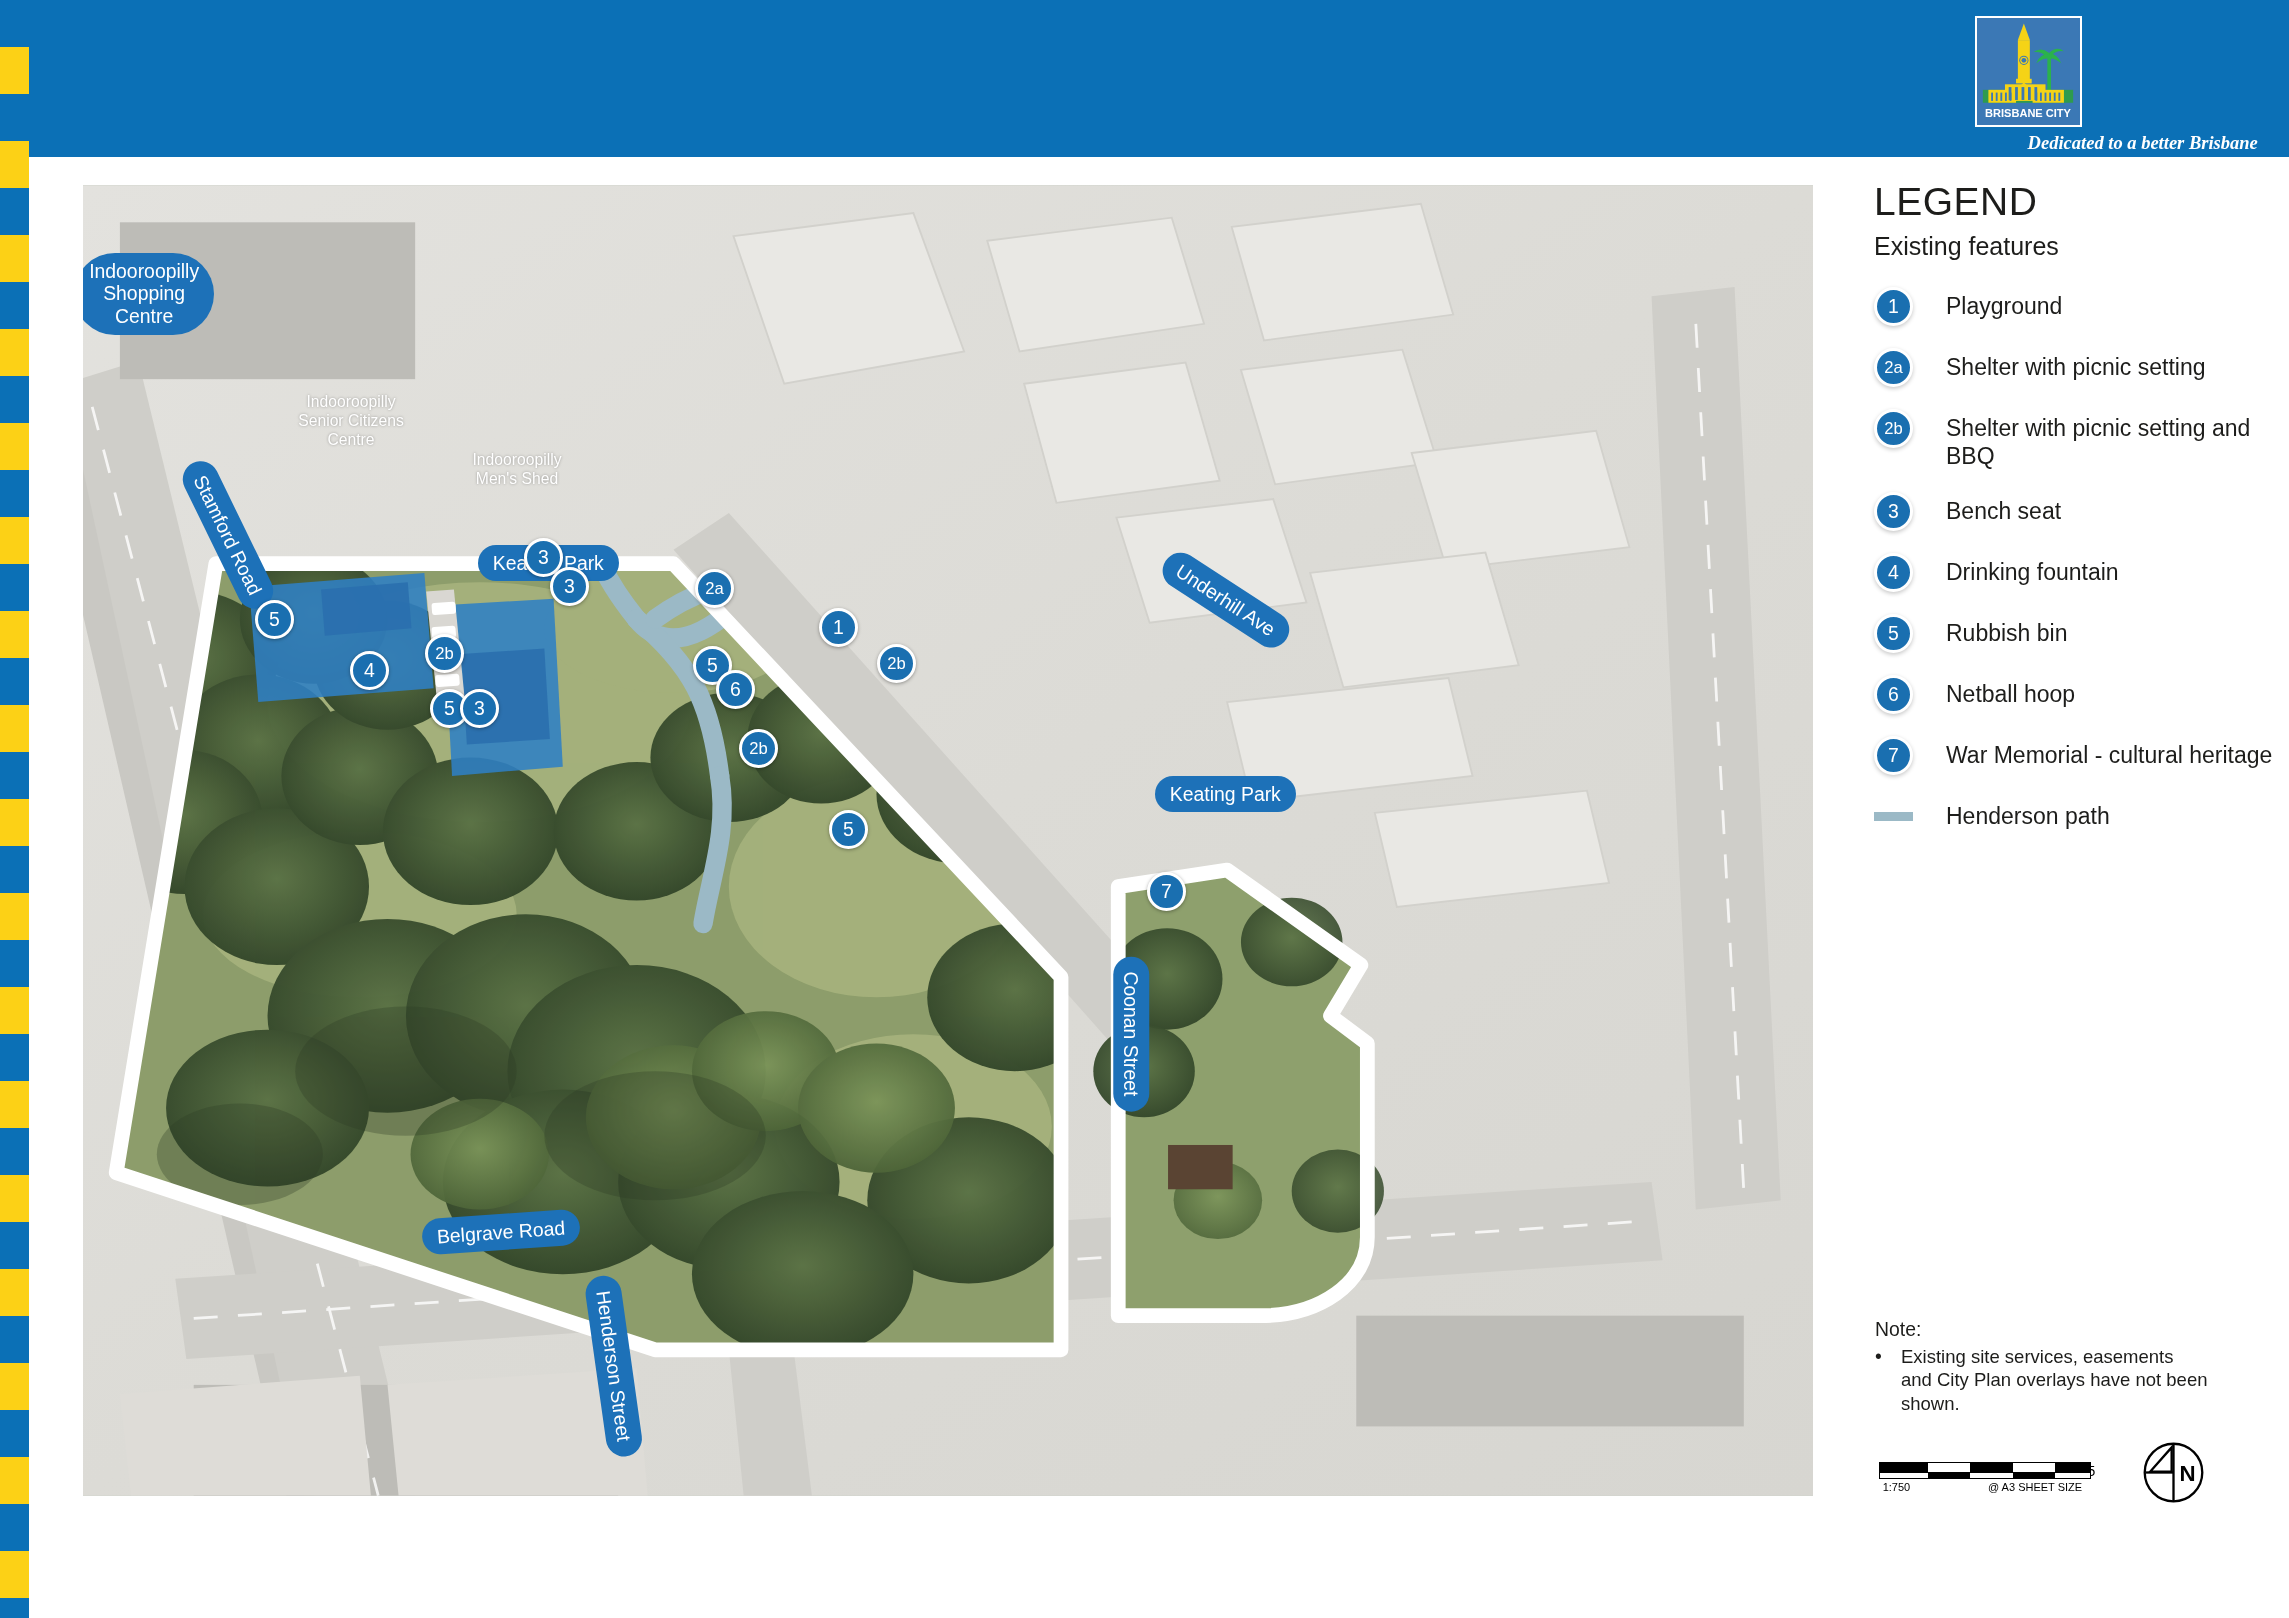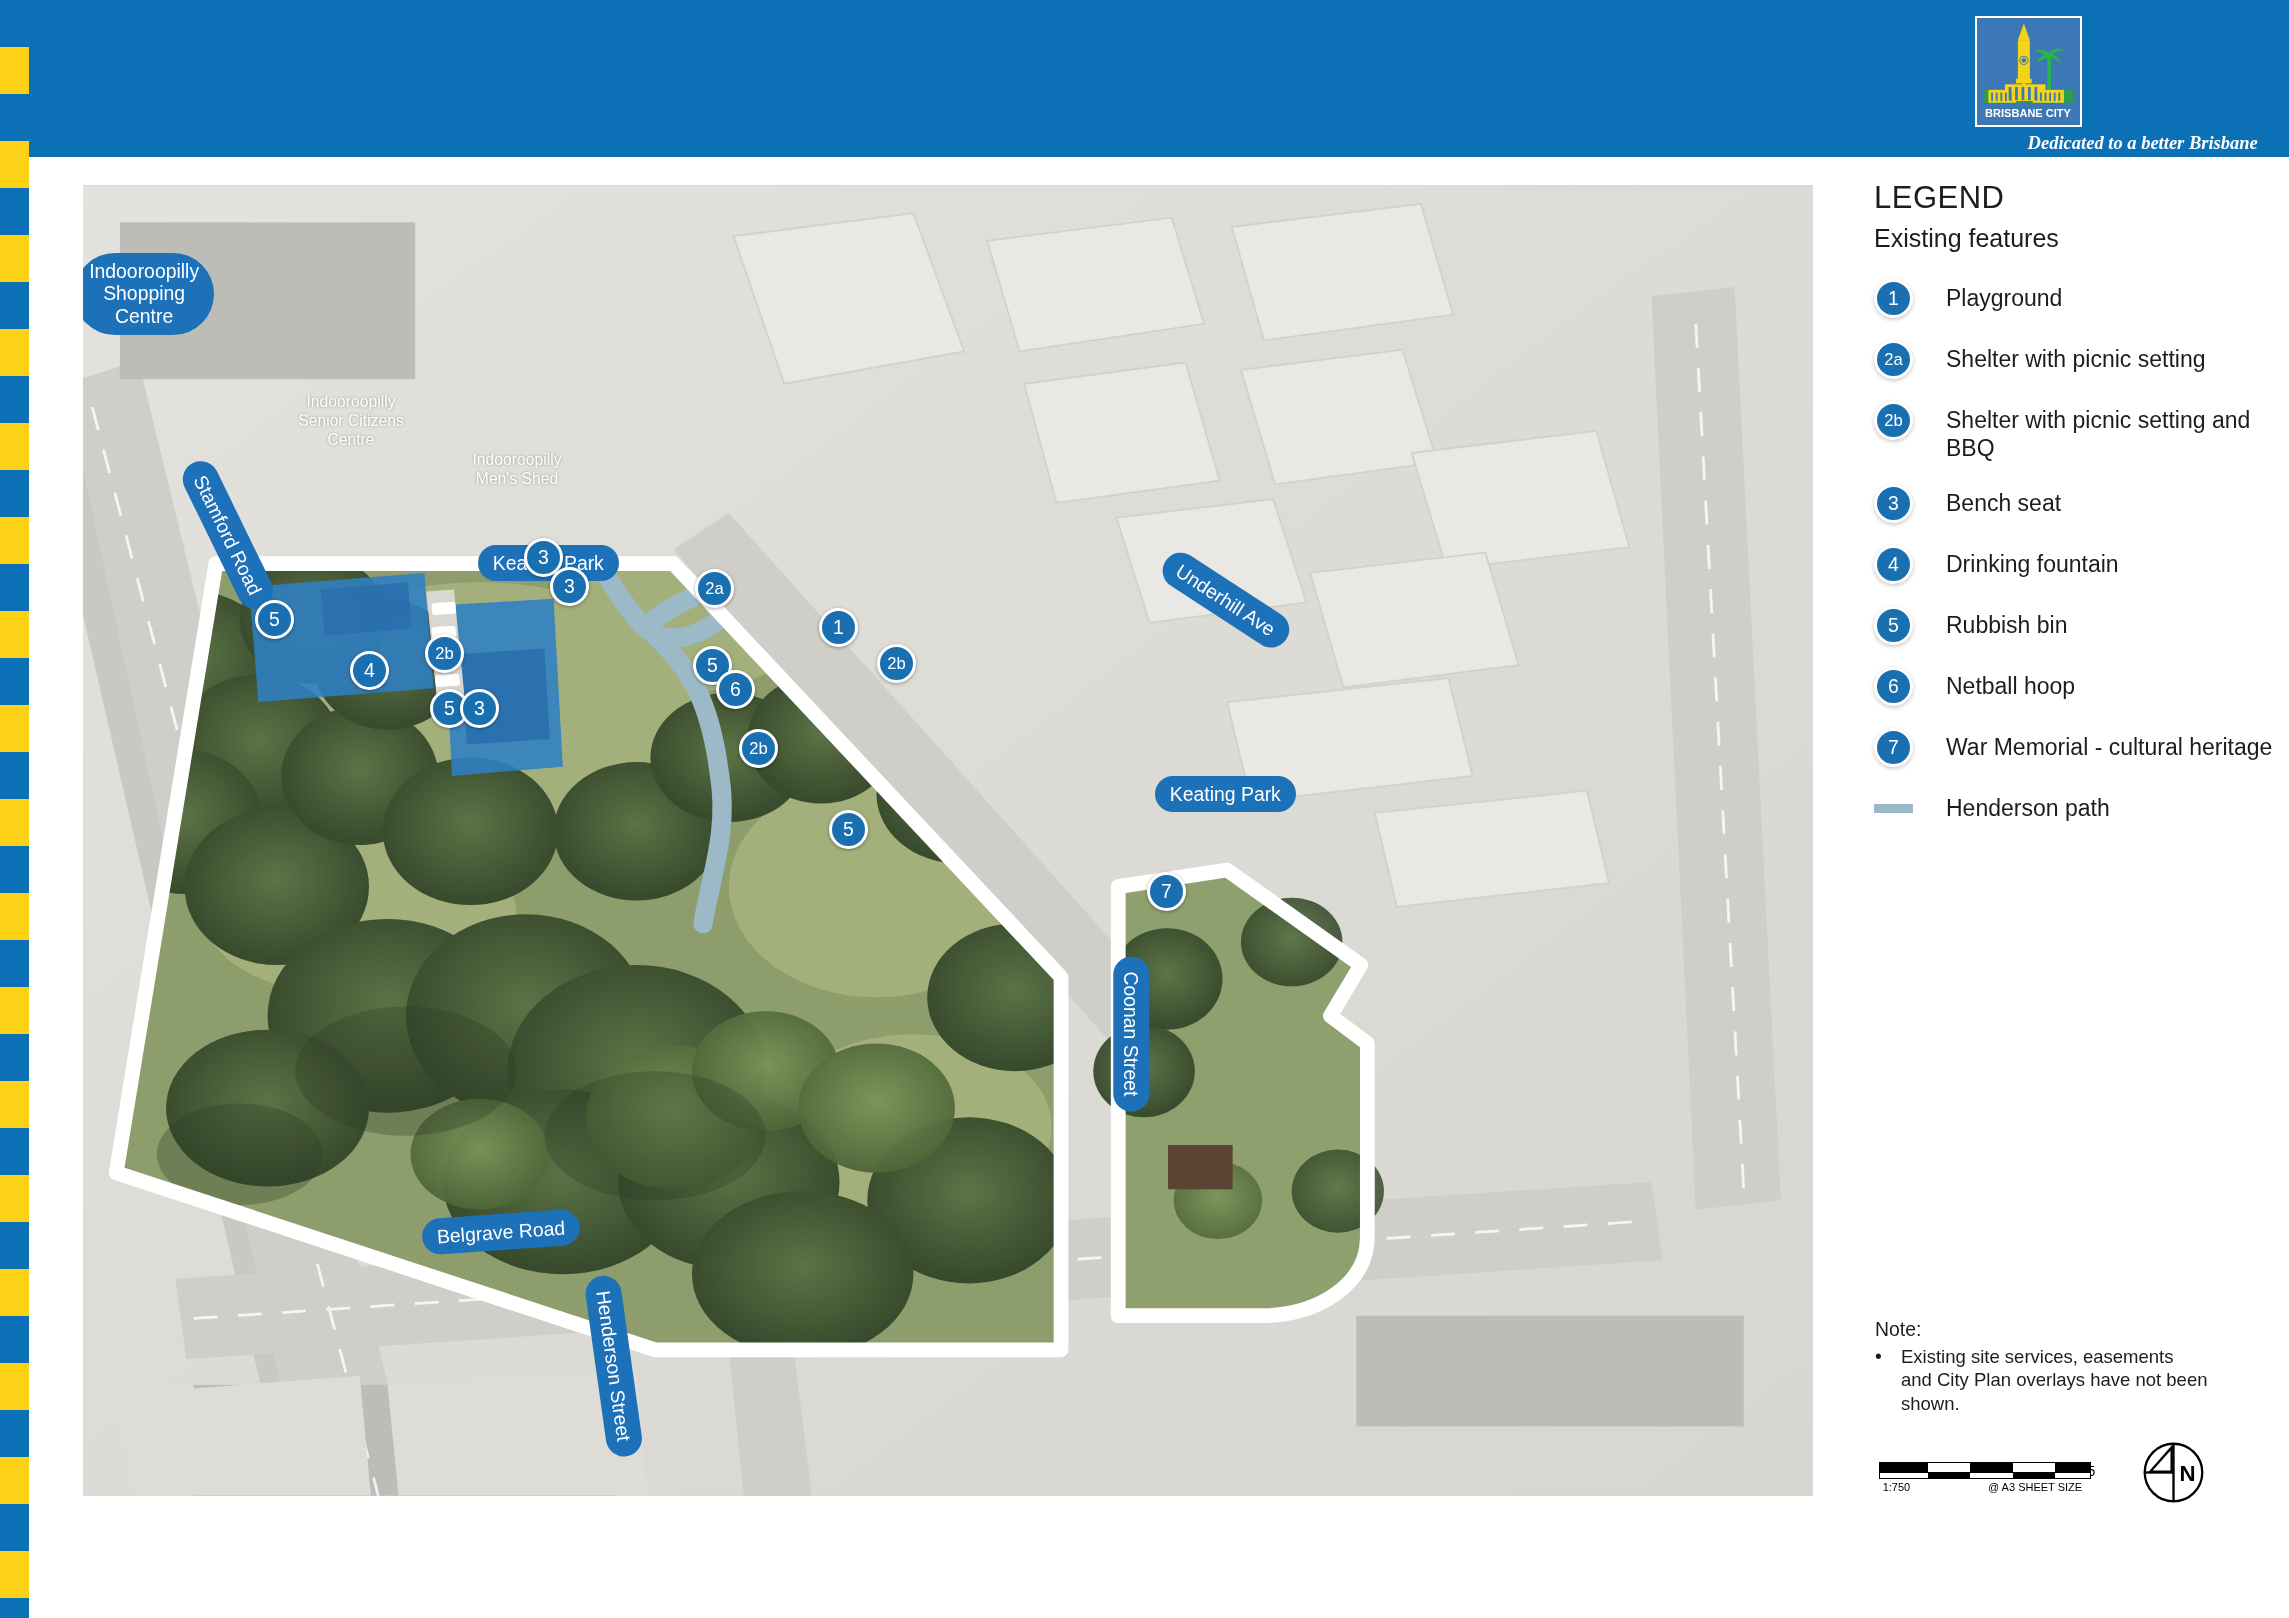--- a/index.html
+++ b/index.html
@@ -98,21 +98,21 @@
     z-index:16;
   }
   .marker.sm{font-size:16.6px;}
 
   
   #legend{
     position:absolute;left:1874px;top:180px;width:397px;
     z-index:4;
   }
   #legend-title{
-    font-size:31px;color:#1d1d1b;letter-spacing:0.5px;
+    font-size:39px;color:#1d1d1b;letter-spacing:0.5px;
   }
   #legend-sub{
     font-size:25px;color:#1d1d1b;margin-top:8.3px;
   }
   #legend-list{margin-top:26px;}
   .legend-row{
     position:relative;
     display:flex;align-items:flex-start;
     margin-bottom:22px;
     min-height:39px;

